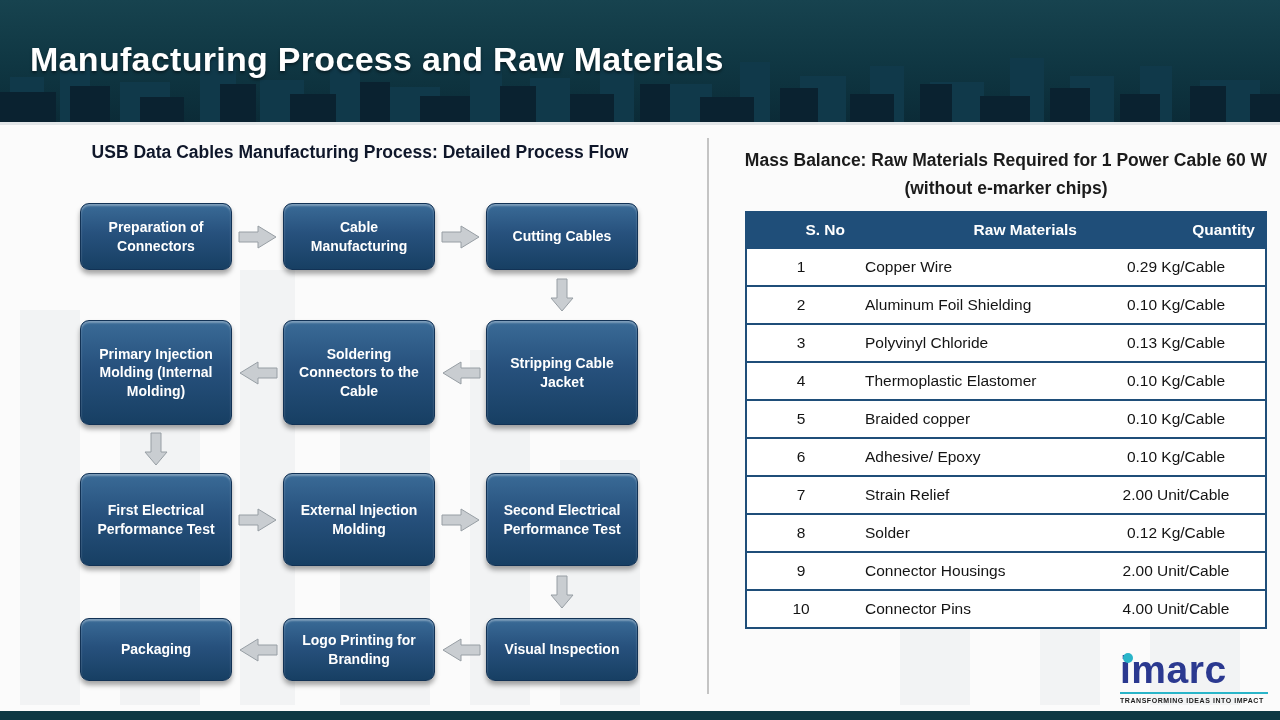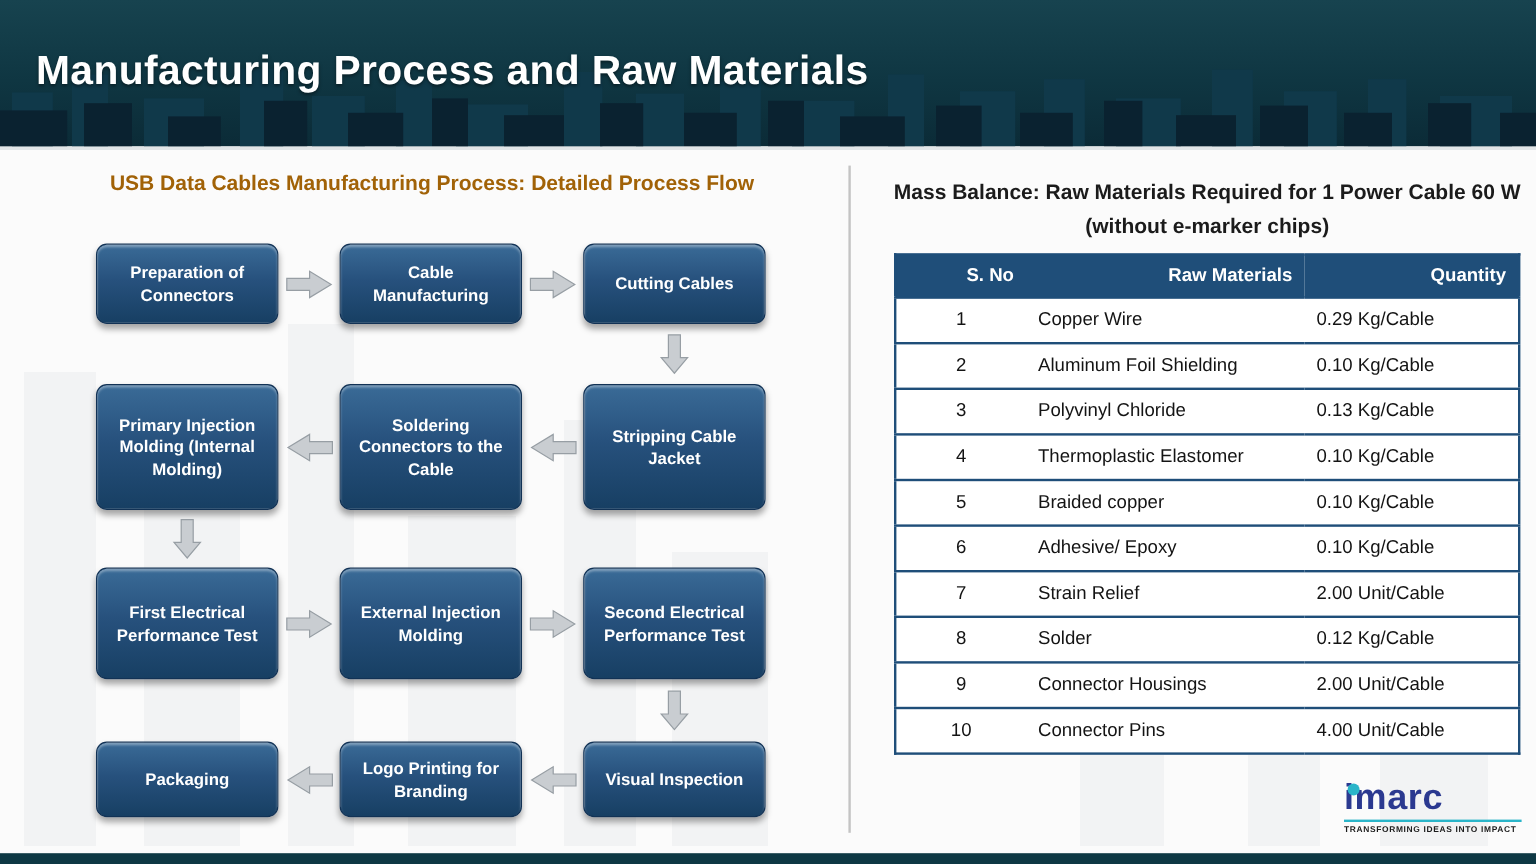--- a/index.html
+++ b/index.html
@@ -18,21 +18,21 @@
   .page-title{
     position:absolute;left:30px;top:40px;color:#ffffff;
     font-size:34px;font-weight:bold;letter-spacing:.3px;
     text-shadow:0 2px 3px rgba(0,0,0,.45);white-space:nowrap;
   }
   
   .watermark{position:absolute;left:0;top:130px;width:1280px;height:575px;opacity:.05;pointer-events:none;}
   
   .left-heading{
     position:absolute;left:30px;top:142px;width:660px;text-align:center;
-    font-size:17.5px;font-weight:bold;color:#a16207;
+    font-size:17.5px;font-weight:bold;color:#0f172a;
   }
   .right-heading{
     position:absolute;left:736px;top:146px;width:540px;text-align:center;
     font-size:17.5px;font-weight:bold;color:#1b1b1b;line-height:1.6;
   }
   .divider{
     position:absolute;left:707px;top:138px;width:2px;height:556px;background:#c4c4c4;
   }
   
   .flow{
@@ -56,24 +56,24 @@
   table.mass{border-collapse:collapse;width:100%;color:#141414;border:2px solid #1f4e79;background:#ffffff;}
   table.mass th{
     background:#1f4e79;color:#ffffff;font-weight:bold;font-size:15.5px;
     padding:8px 10px;text-align:right;
   }
   table.mass td{
     border-top:2px solid #1f4e79;font-size:15.5px;padding:9px 10px;background:#ffffff;
   }
   td.c-no{text-align:center;width:88px;}
   td.c-mat{text-align:left;padding-left:14px;}
-  td.c-qty{text-align:left;width:158px;padding-right:26px;}
+  td.c-qty{text-align:center;width:158px;padding-right:26px;}
   
   .logo{position:absolute;left:1120px;top:650px;width:148px;}
-  .logo-text{position:relative;font-size:30px;font-weight:bold;color:#2b3990;line-height:1;letter-spacing:.5px;}
+  .logo-text{position:relative;font-size:39px;font-weight:bold;color:#2b3990;line-height:1;letter-spacing:.5px;}
   .logo-dot{position:absolute;left:3px;top:3px;width:10px;height:10px;border-radius:50%;background:#2ab5c9;}
   .logo-rule{height:2px;background:#2ab5c9;margin:3px 0 3px;}
   .logo-tagline{font-size:7px;font-weight:bold;letter-spacing:.55px;color:#1c1c1c;white-space:nowrap;}
   .bottom-bar{position:absolute;left:0;bottom:0;width:1280px;height:9px;background:#0e3844;}
 </style>
 </head>
 <body>
 
 <div class="stage">
 

